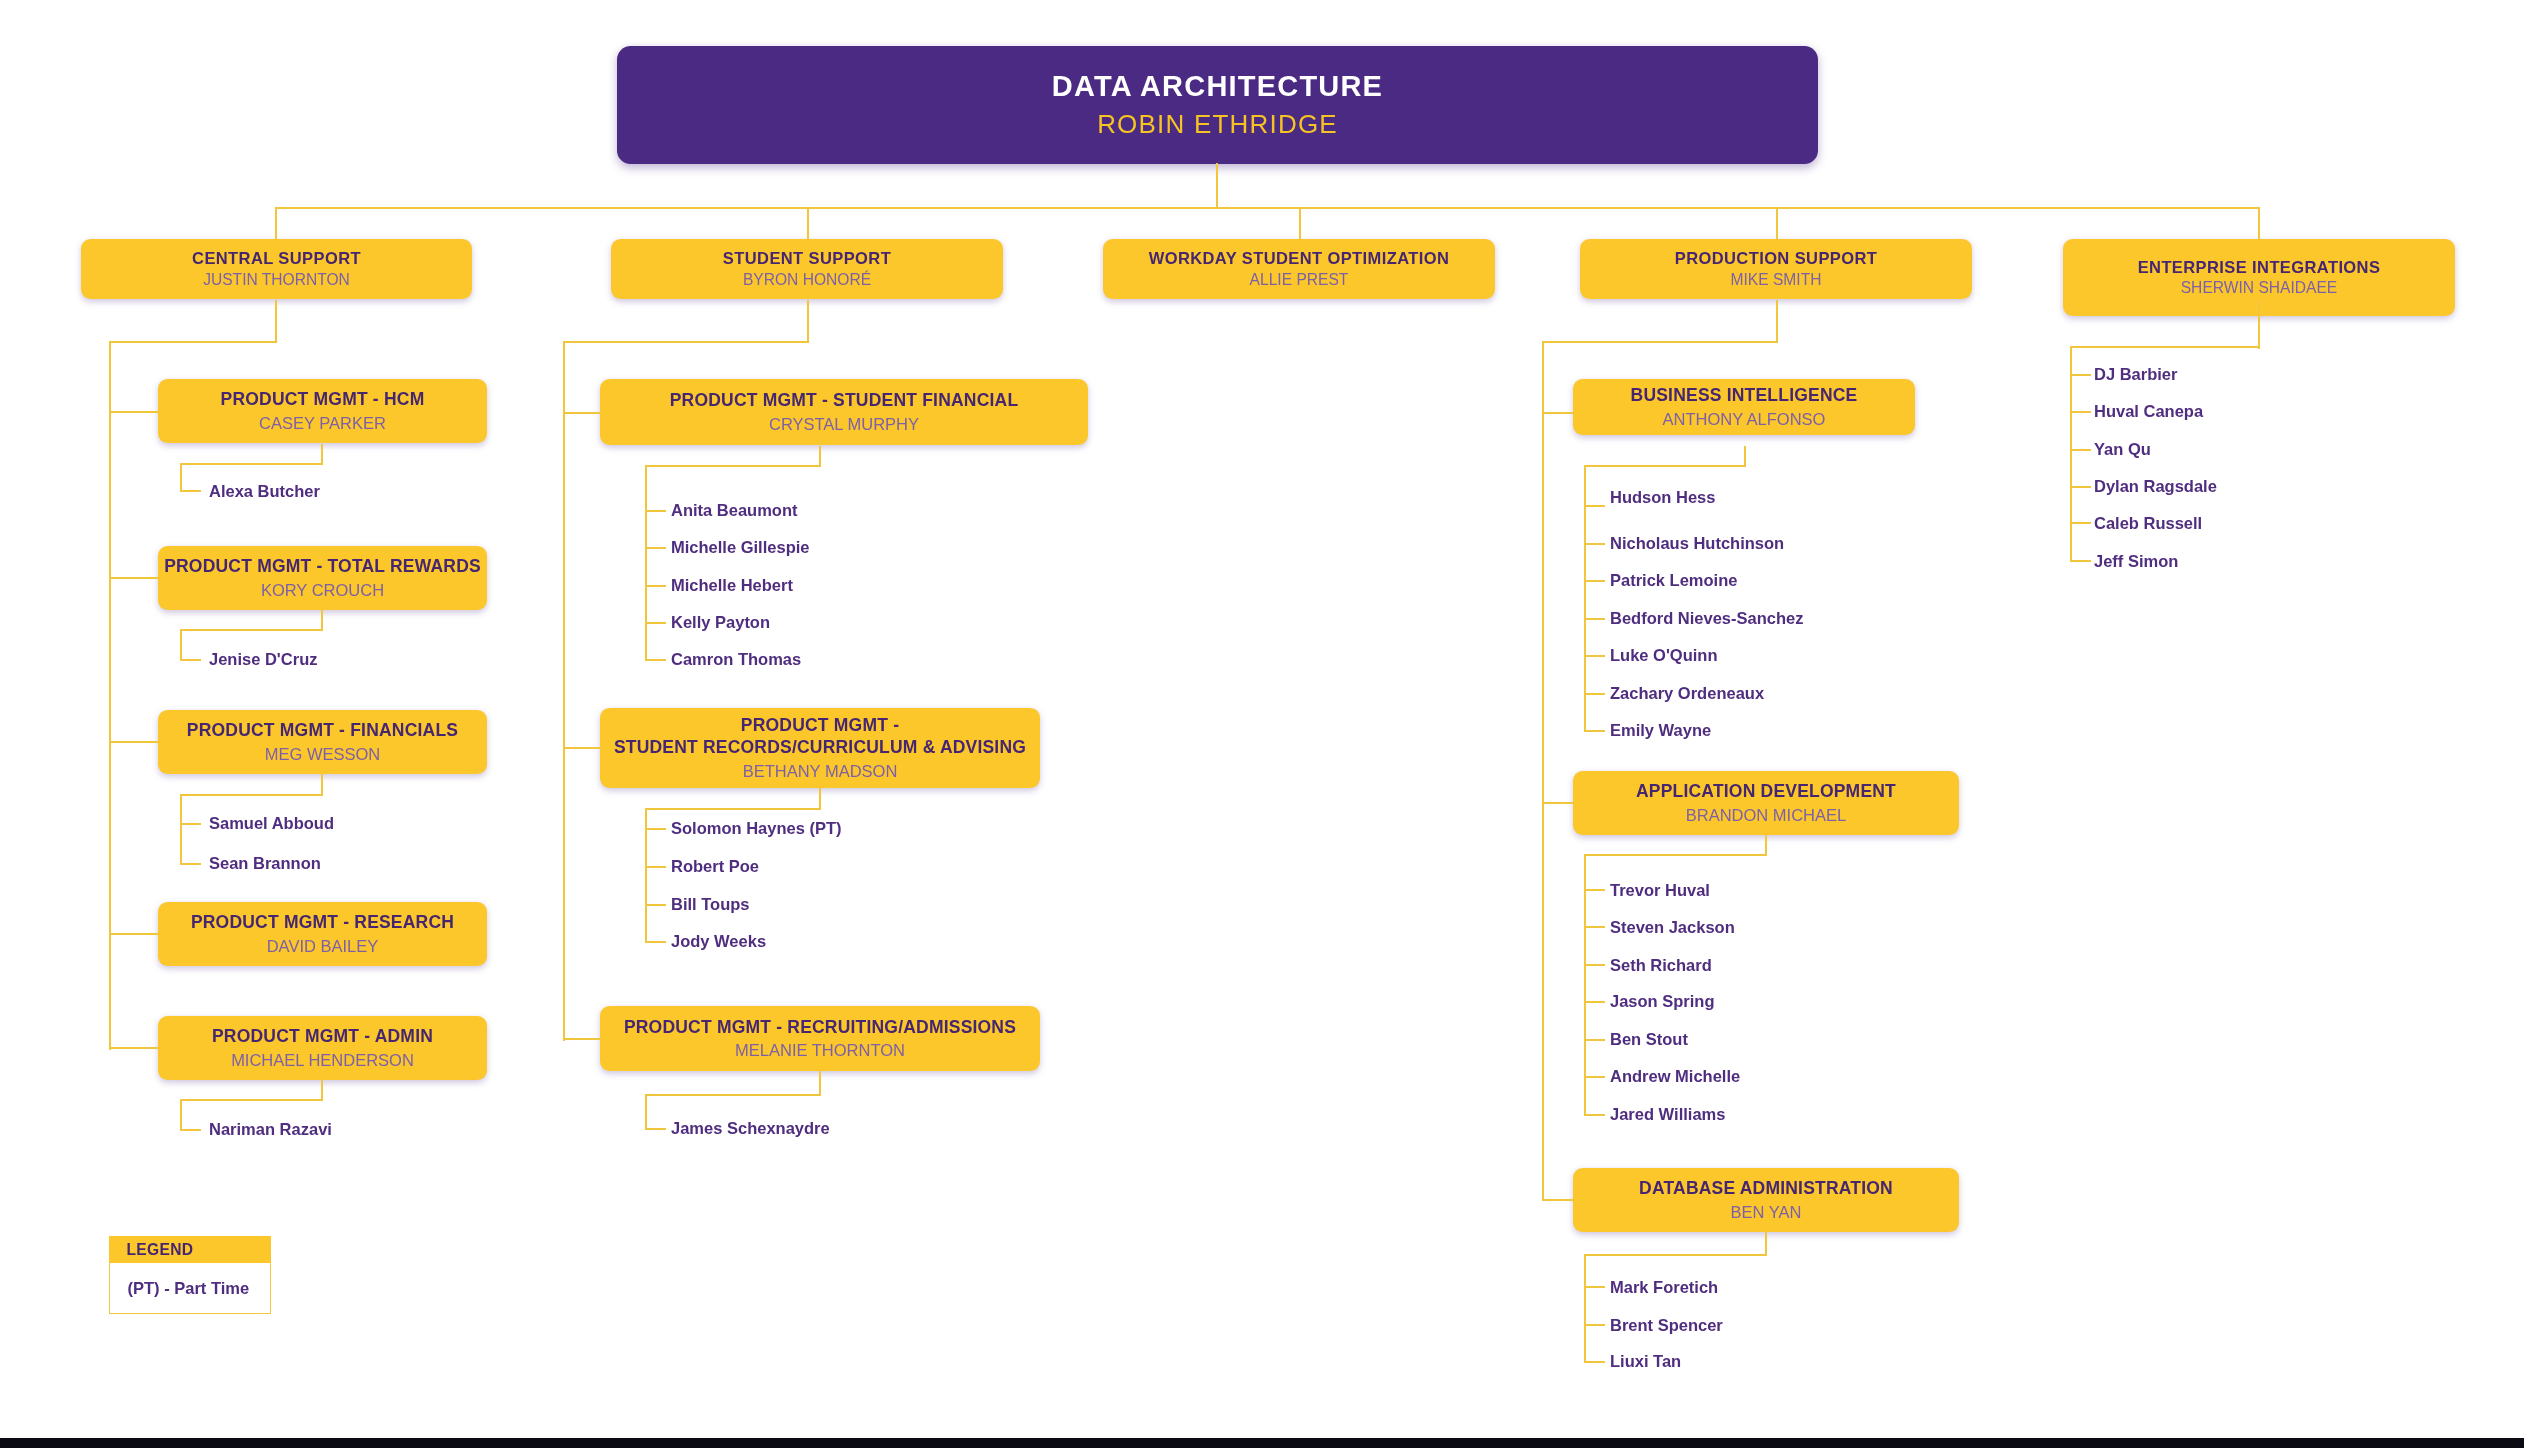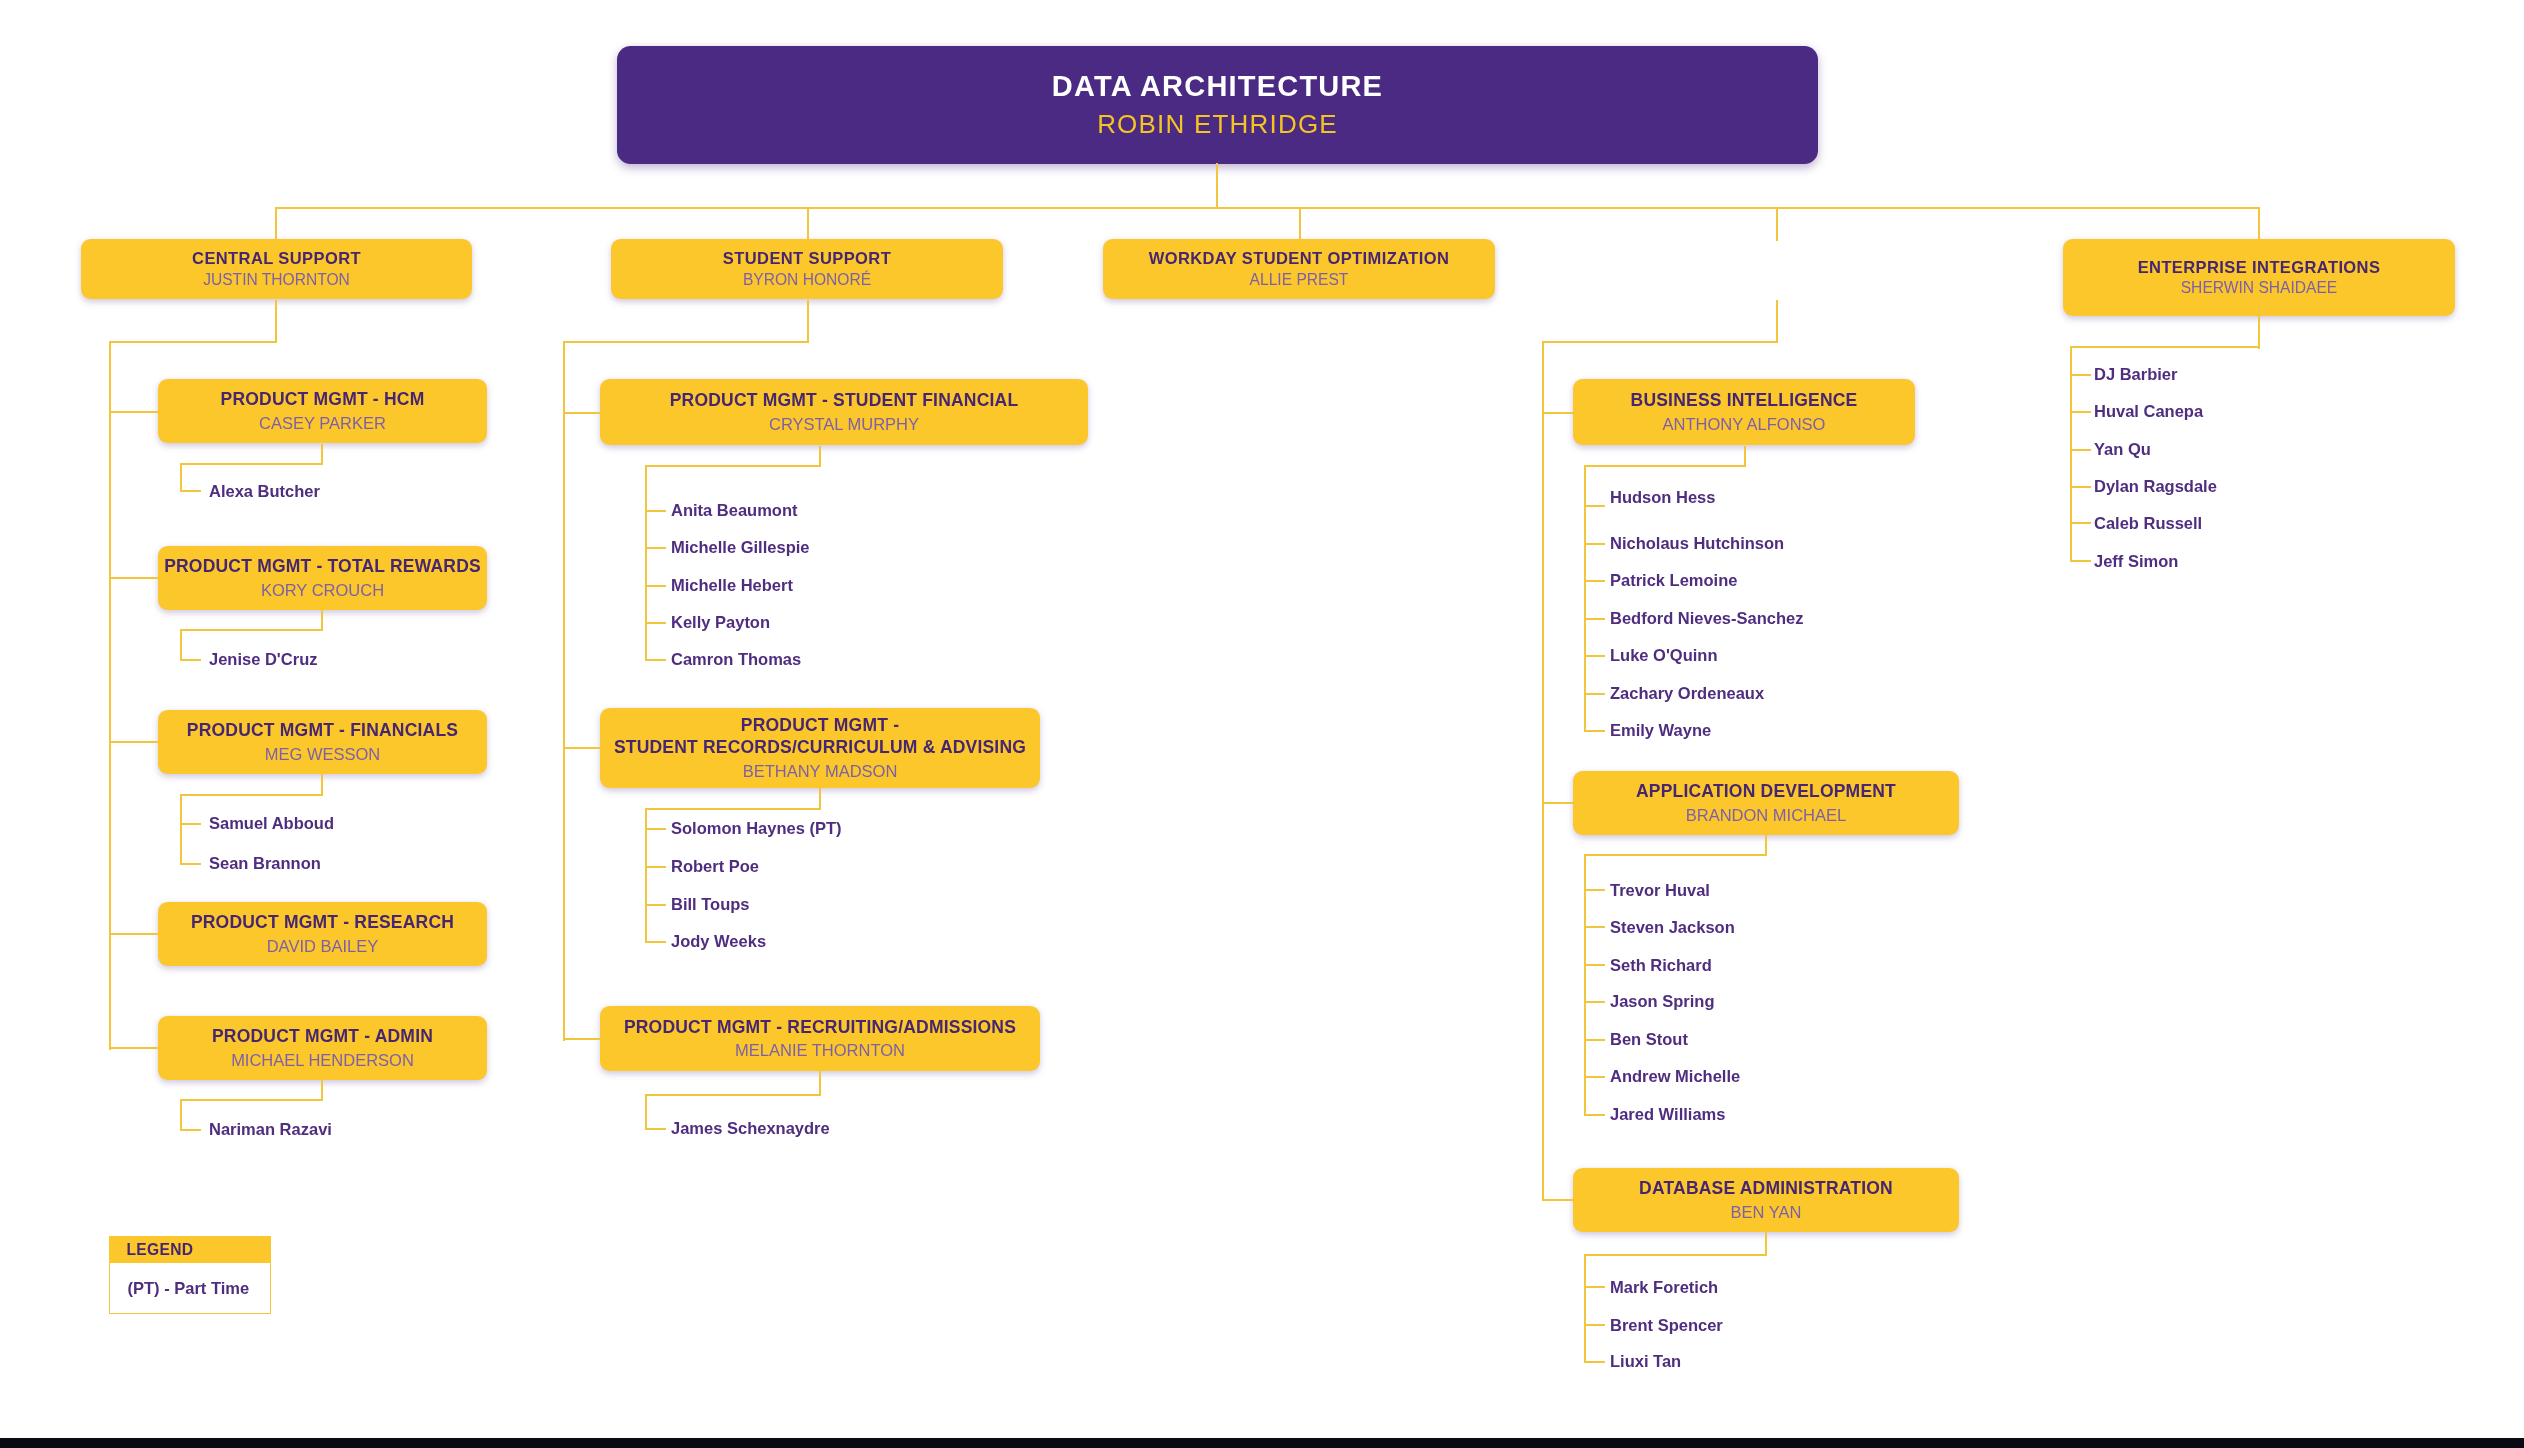--- a/index.html
+++ b/index.html
@@ -53,20 +53,24 @@
     <div class="l">JUSTIN THORNTON</div>
   </div>
   <div class="org-box top-box" style="left:611px;top:239px;width:392px;height:60px">
     <div class="t">STUDENT SUPPORT</div>
     <div class="l">BYRON HONORÉ</div>
   </div>
   <div class="org-box top-box" style="left:1103px;top:239px;width:392px;height:60px">
     <div class="t">WORKDAY STUDENT OPTIMIZATION</div>
     <div class="l">ALLIE PREST</div>
   </div>
+  <div class="org-box top-box" style="left:1580px;top:239px;width:392px;height:60px">
+    <div class="t">PRODUCTION SUPPORT</div>
+    <div class="l">MIKE SMITH</div>
+  </div>
   <div class="org-box top-box" style="left:2063px;top:239px;width:392px;height:77px">
     <div class="t">ENTERPRISE INTEGRATIONS</div>
     <div class="l">SHERWIN SHAIDAEE</div>
   </div>
 
   <div class="org-box team-box" style="left:158px;top:379px;width:329px;height:64px">
     <div class="t">PRODUCT MGMT - HCM</div>
     <div class="l">CASEY PARKER</div>
   </div>
   <div class="org-box team-box" style="left:158px;top:546px;width:329px;height:64px">
@@ -110,21 +114,21 @@
   <div class="member" style="left:671px;top:536px">Michelle Gillespie</div>
   <div class="member" style="left:671px;top:574px">Michelle Hebert</div>
   <div class="member" style="left:671px;top:611px">Kelly Payton</div>
   <div class="member" style="left:671px;top:648px">Camron Thomas</div>
   <div class="member" style="left:671px;top:817px">Solomon Haynes (PT)</div>
   <div class="member" style="left:671px;top:855px">Robert Poe</div>
   <div class="member" style="left:671px;top:893px">Bill Toups</div>
   <div class="member" style="left:671px;top:930px">Jody Weeks</div>
   <div class="member" style="left:671px;top:1117px">James Schexnaydre</div>
 
-  <div class="org-box team-box" style="left:1573px;top:379px;width:342px;height:66px">
+  <div class="org-box team-box" style="left:1573px;top:379px;width:342px;height:56px">
     <div class="t">BUSINESS INTELLIGENCE</div>
     <div class="l">ANTHONY ALFONSO</div>
   </div>
   <div class="org-box team-box" style="left:1573px;top:771px;width:386px;height:64px">
     <div class="t">APPLICATION DEVELOPMENT</div>
     <div class="l">BRANDON MICHAEL</div>
   </div>
   <div class="org-box team-box" style="left:1573px;top:1168px;width:386px;height:64px">
     <div class="t">DATABASE ADMINISTRATION</div>
     <div class="l">BEN YAN</div>

